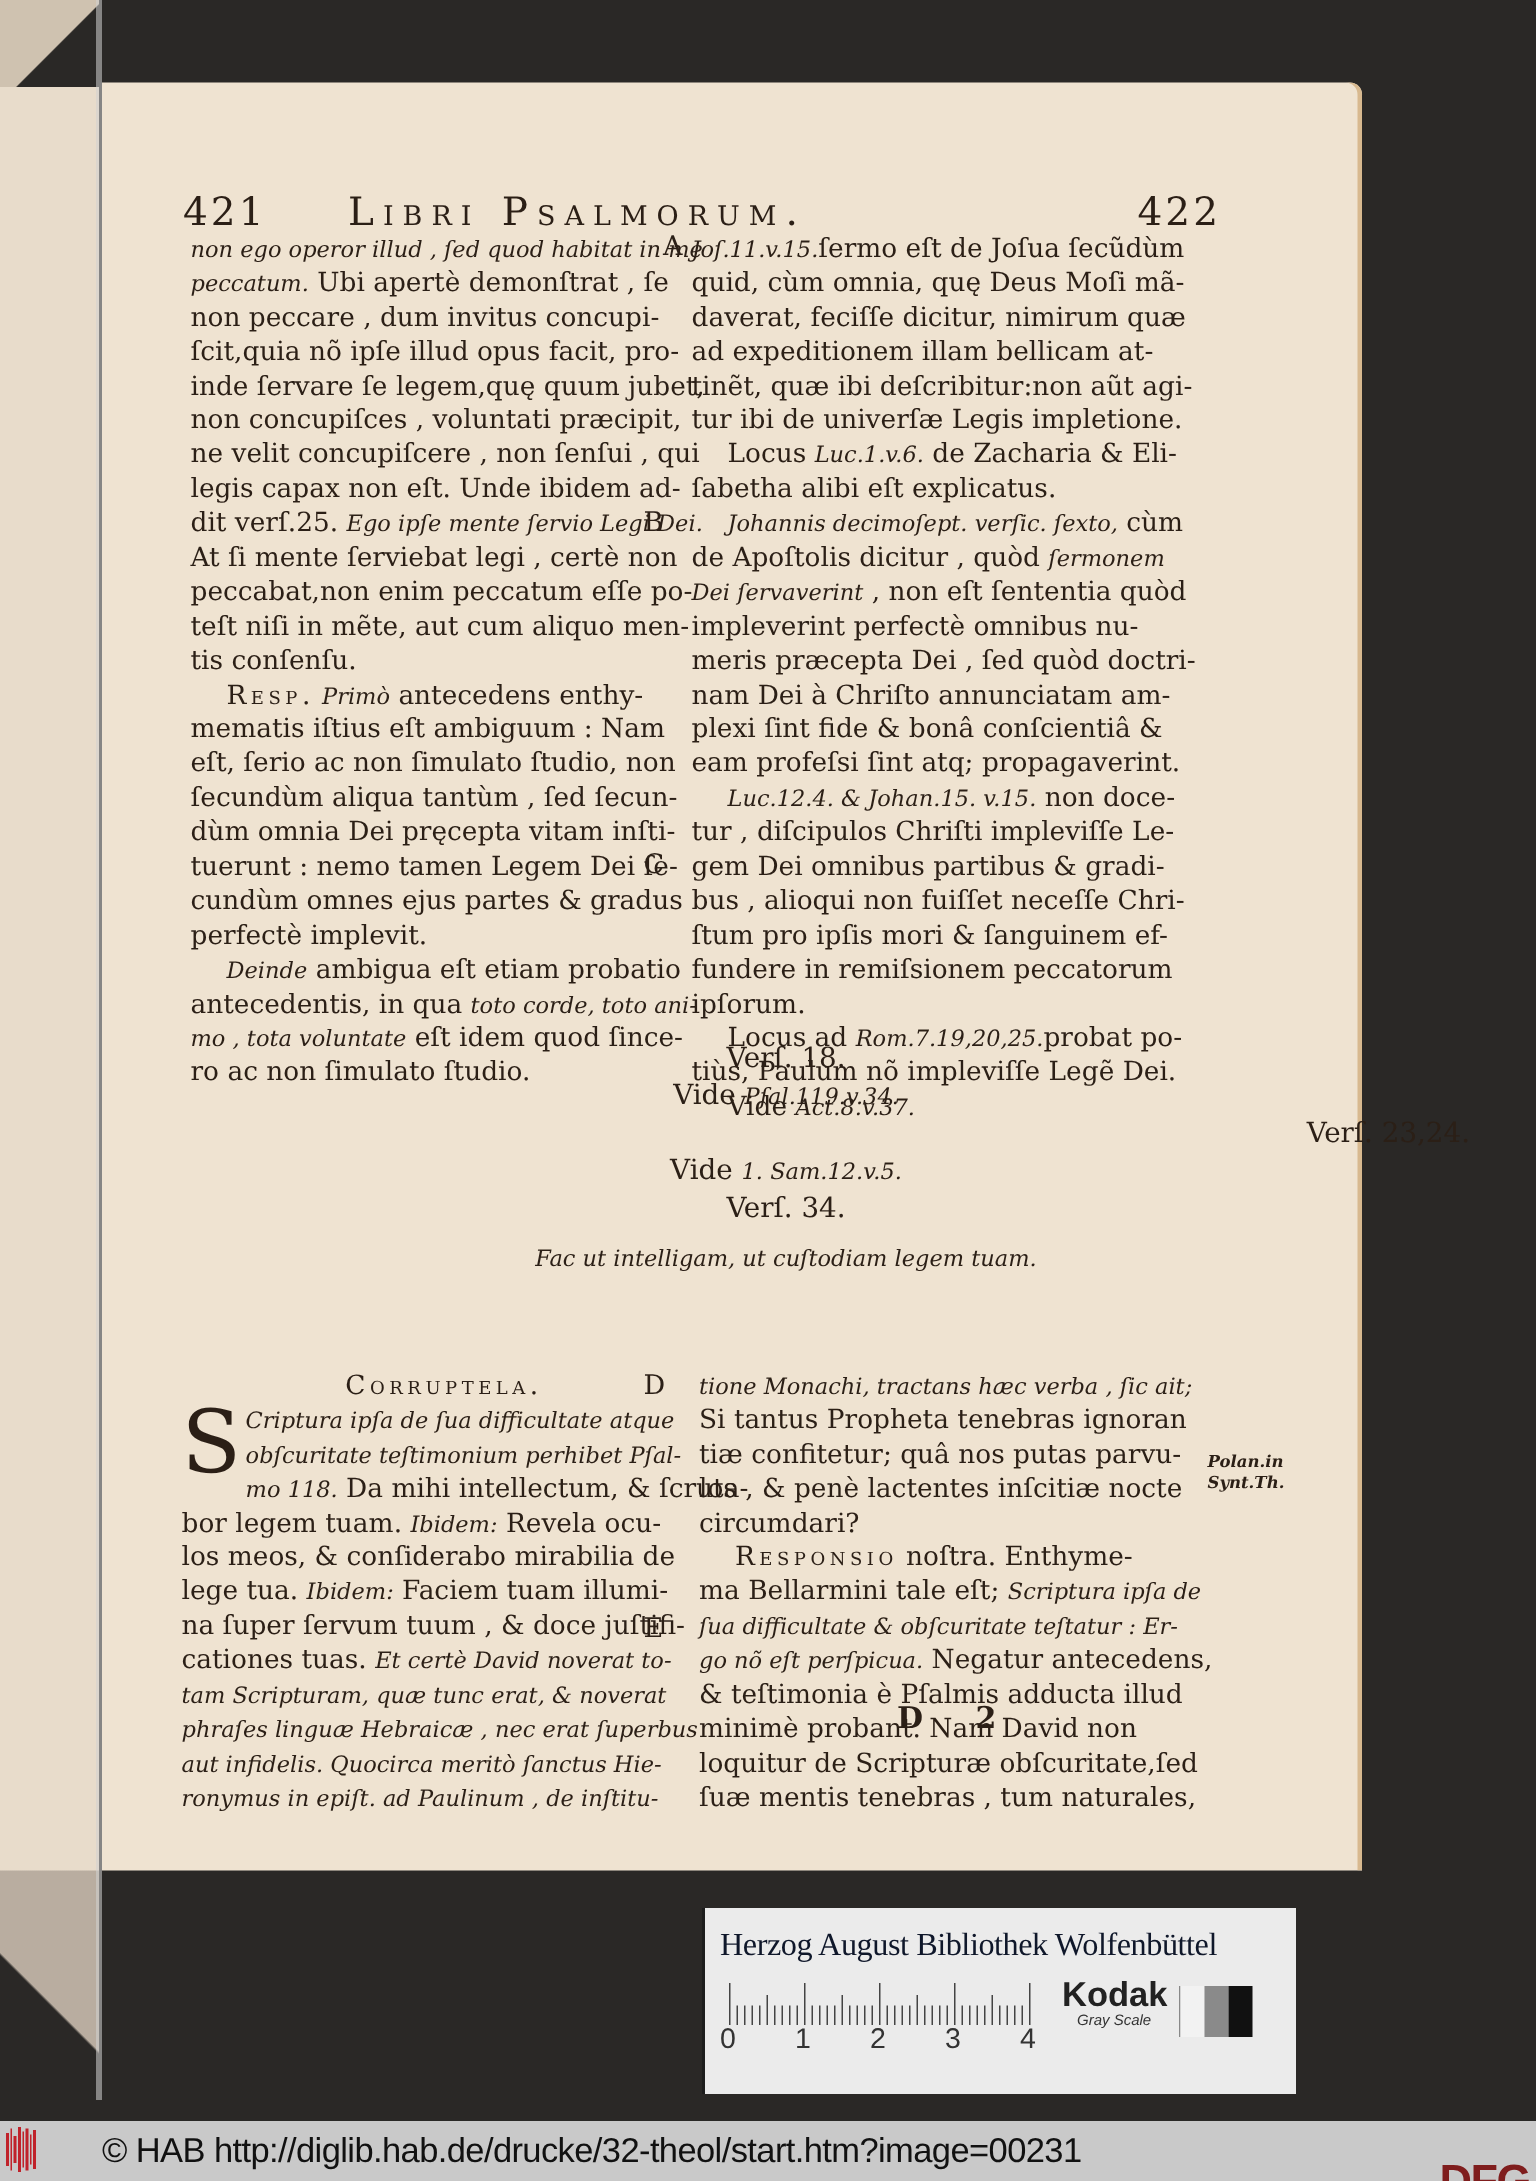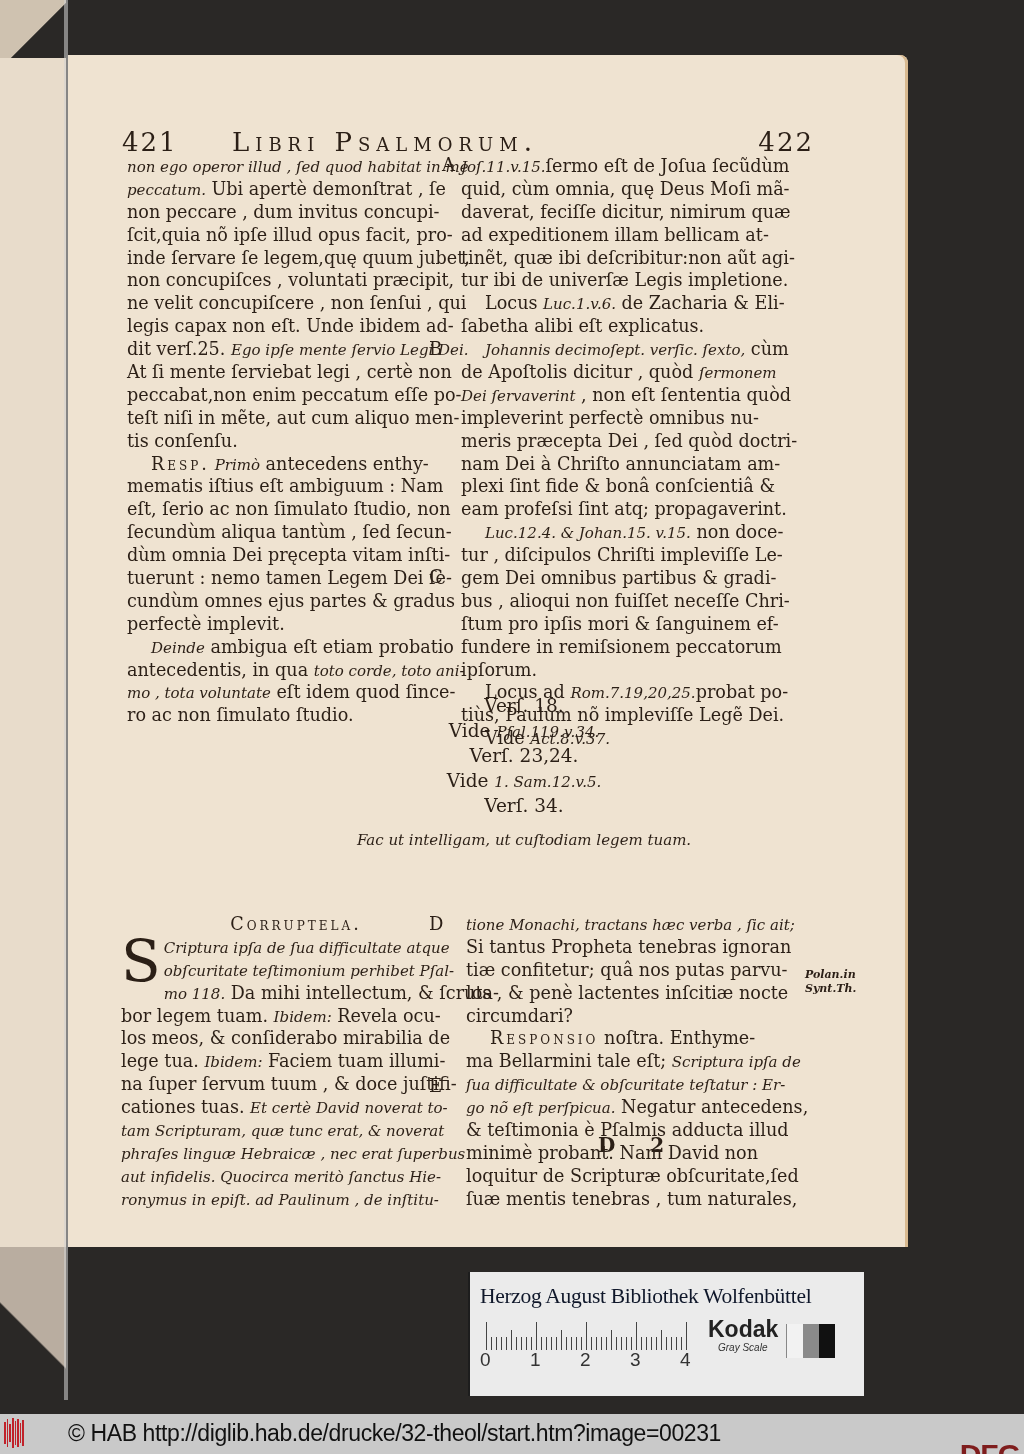--- a/index.html
+++ b/index.html
@@ -164,21 +164,21 @@
 
   <span class="marker" style="left:374px;top:99px">A</span>
   <span class="marker" style="left:361px;top:283px">B</span>
   <span class="marker" style="left:361px;top:511px">C</span>
   <span class="marker" style="left:361px;top:858px">D</span>
   <span class="marker" style="left:361px;top:1020px">E</span>
 
   <div class="center-block" style="top:640px">
       <div style="height: 25px;"><span>Verſ. 18.</span></div>
       <div style="height: 25px;"><span>Vide </span><i>Pſal.119.v.34.</i></div>
-      <div style="height: 25px;"><span>Verſ.  23,24.</span></div>
+      <div style="height: 25px; text-align: right;"><span>Verſ.  23,24.</span></div>
       <div style="height: 25px;"><span>Vide </span><i>1. Sam.12.v.5.</i></div>
       <div style="height: 25px;"><span>Verſ. 34.</span></div>
       <div style="height: 25px; margin-top: 8px; text-align: center;"><i>Fac ut intelligam, ut cuſtodiam legem tuam.</i></div>
     </div>
 
   <div class="col col-l2">
     <div style="text-align:center;padding-left:30px" class="sc">Corruptela.</div>
     <div style="height:auto">
       <span class="dropcap">S</span>
       <div id="l2lines" style="height:auto">

